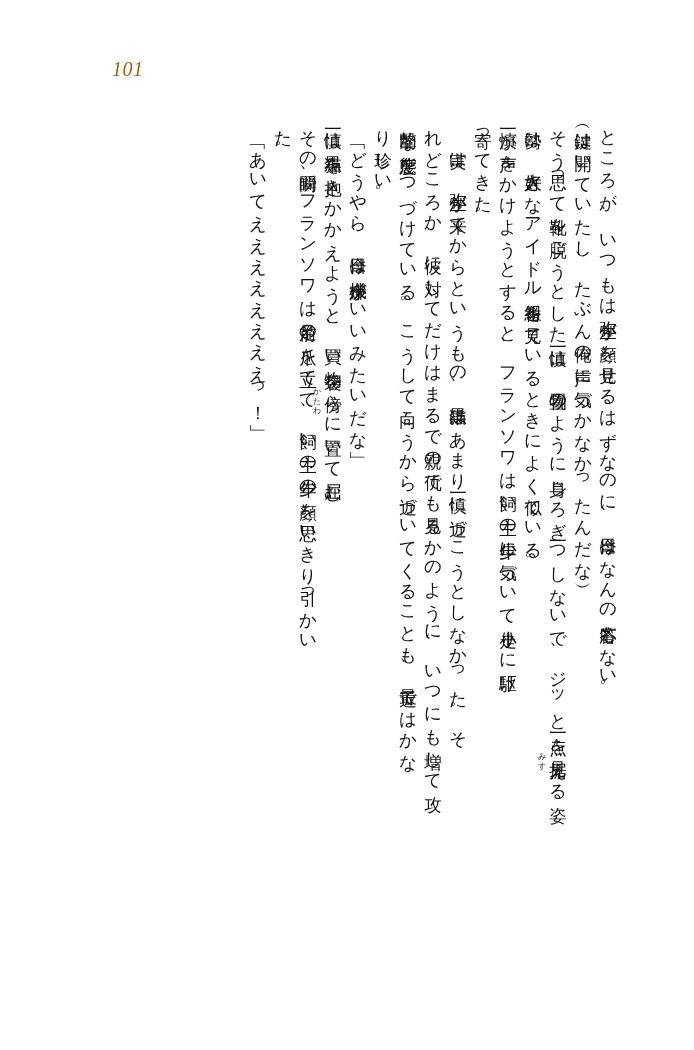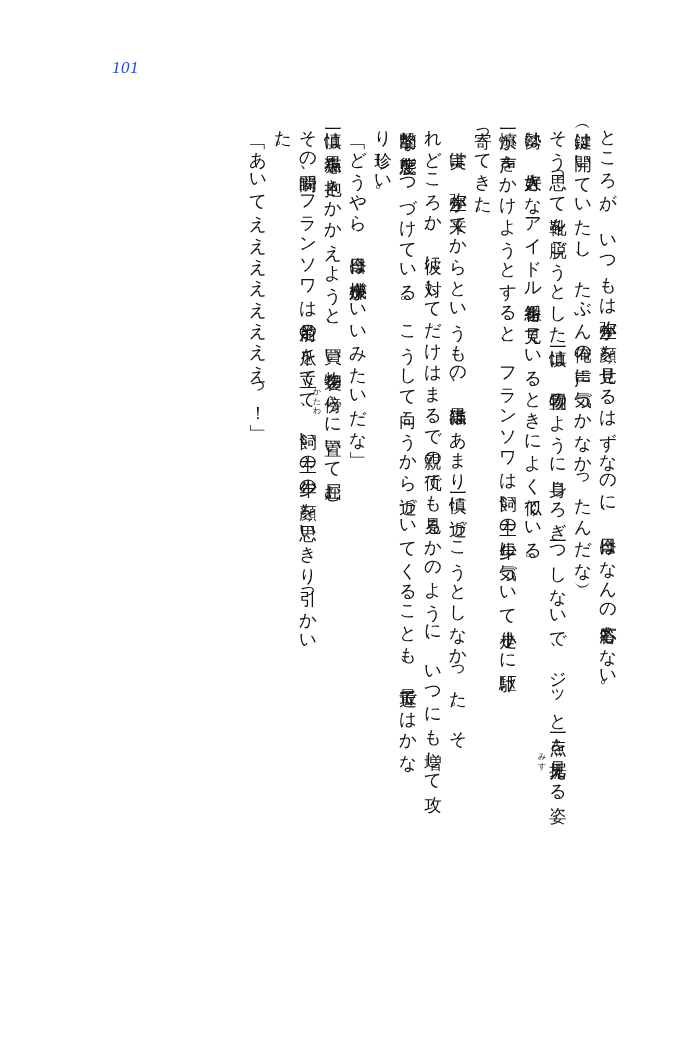--- a/index.html
+++ b/index.html
@@ -20,22 +20,22 @@
     width: 694px;
     height: 1050px;
     box-sizing: border-box;
   }
   .page-number {
     position: absolute;
     top: 58px;
     left: 112px;
     font-family: "Liberation Serif", "DejaVu Serif", serif;
     font-style: italic;
-    font-size: 17px;
-    color: #1d4ed8;
+    font-size: 20px;
+    color: #a16207;
     letter-spacing: 0.5px;
     text-align: center;
   }
   .text-block {
     position: absolute;
     top: 118px;
     right: 78px;
     left: 78px;
     height: 830px;
     display: flex;

